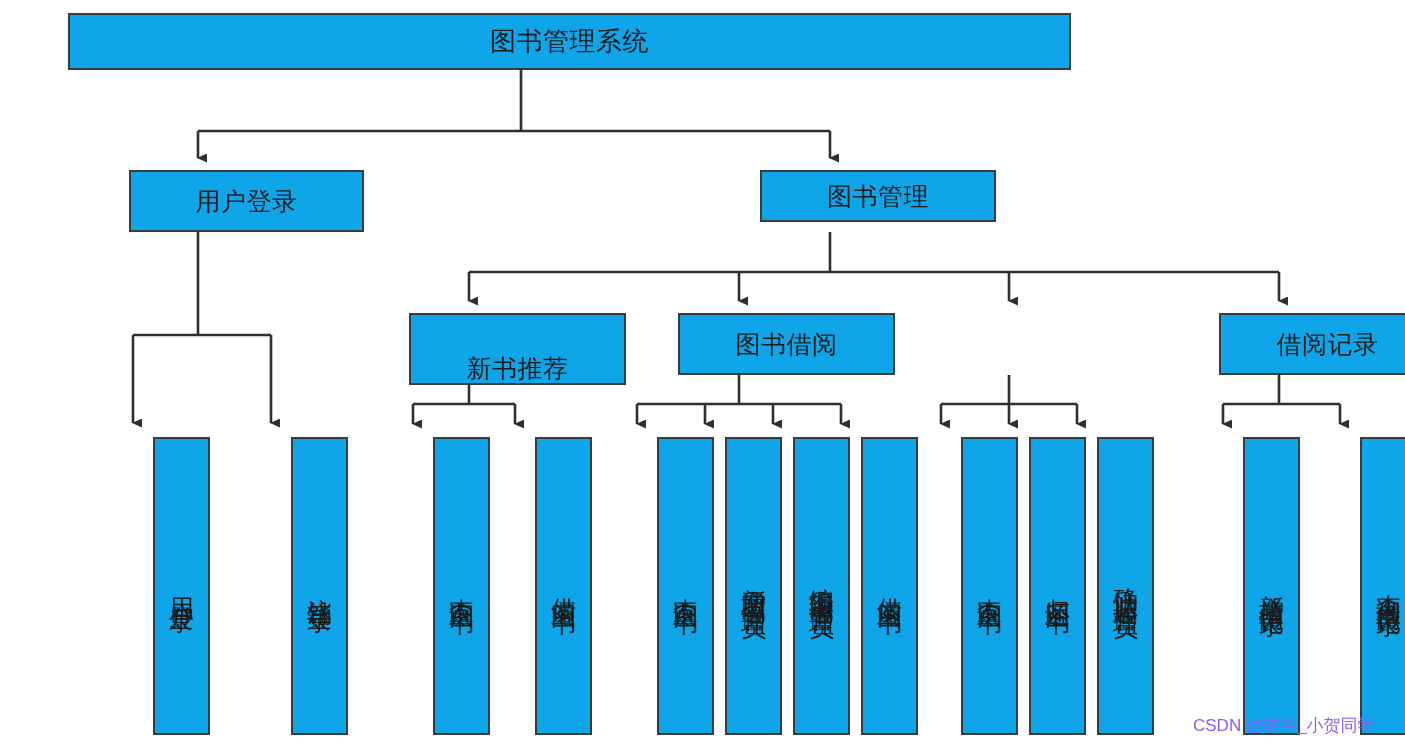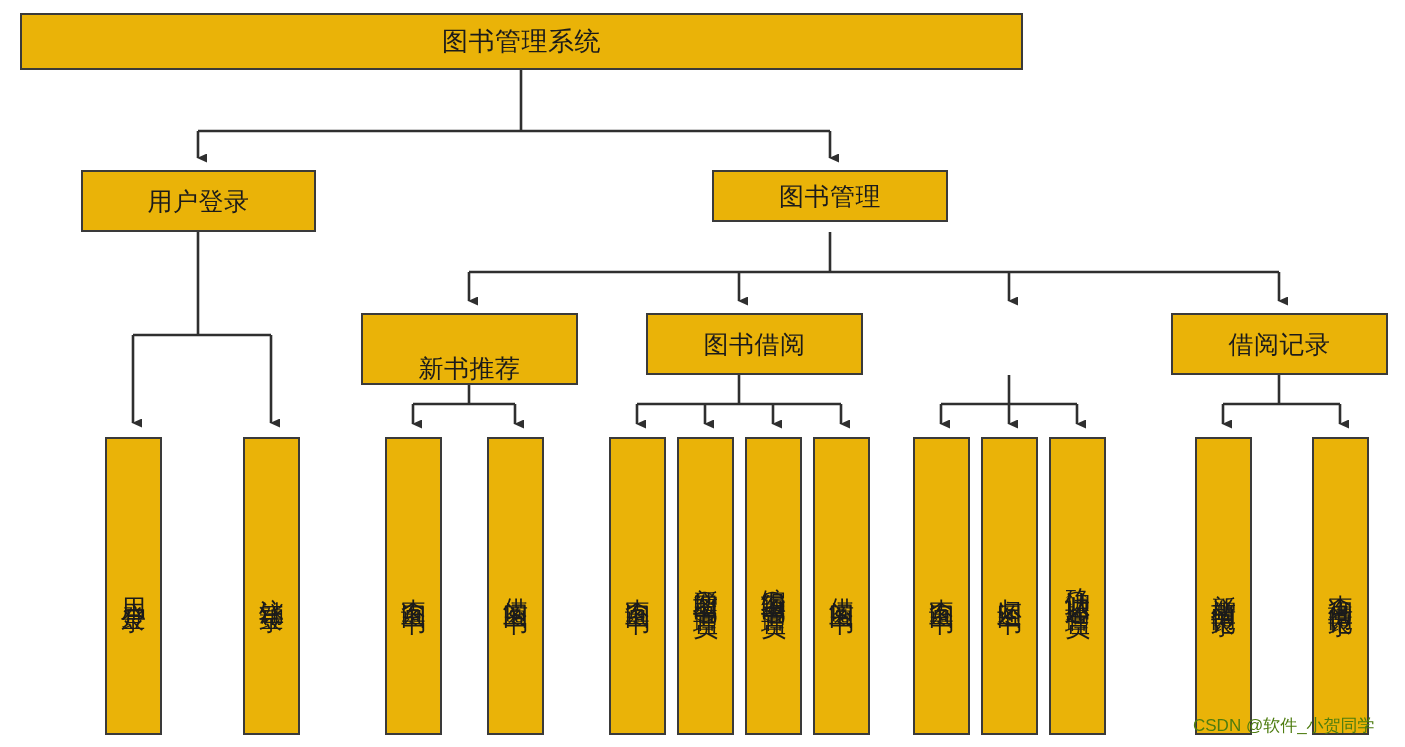--- a/index.html
+++ b/index.html
@@ -29,26 +29,27 @@
   #box-layer {
     position: absolute;
     left: 0;
     top: 0;
     width: 1405px;
     height: 747px;
   }
   .node {
     position: absolute;
     box-sizing: border-box;
-    background: #eab308;
+    background: #0ea5e9;
     border: 2.5px solid #3a3a3a;
     display: flex;
     align-items: center;
     justify-content: center;
     color: #1b1b1b;
+    margin-left: 48px;
   }
   .node-label {
     display: block;
     text-align: center;
     line-height: 1.16;
     white-space: nowrap;
   }
   
   .node.horizontal .node-label {
     font-size: 25px;
@@ -70,21 +71,21 @@
     line-height: 1.0;
     letter-spacing: 4px;
     white-space: nowrap;
     max-height: 285px;
   }
   .watermark {
     position: absolute;
     left: 1193px;
     top: 714px;
     font-size: 17px;
-    color: #4d7c0f;
+    color: #8b5cf6;
     white-space: nowrap;
     pointer-events: none;
     font-family: "Liberation Sans", "DejaVu Sans", sans-serif;
     text-align: center;
   }
 </style>
 </head>
 <body>
 
 <div id="diagram-root">
@@ -150,21 +151,21 @@
     </div>
 
     <div class="node horizontal tier-2" style="left:712px; top:170px; width:236px; height:52px;">
       <span class="node-label">图书管理</span>
     </div>
 
     <div class="node horizontal tier-3" style="left:361px; top:313px; width:217px; height:72px;align-items:flex-end;">
       <span class="node-label">新书推荐</span>
     </div>
 
-    <div class="node horizontal tier-3" style="left:646px; top:313px; width:217px; height:62px;">
+    <div class="node horizontal tier-3" style="left:630px; top:313px; width:217px; height:62px;">
       <span class="node-label">图书借阅</span>
     </div>
 
 
     <div class="node horizontal tier-3" style="left:1171px; top:313px; width:217px; height:62px;">
       <span class="node-label">借阅记录</span>
     </div>
 
     <div class="node vertical" style="left:105px; top:437px; width:57px; height:298px;">
       <span class="node-label">用户登录</span>

